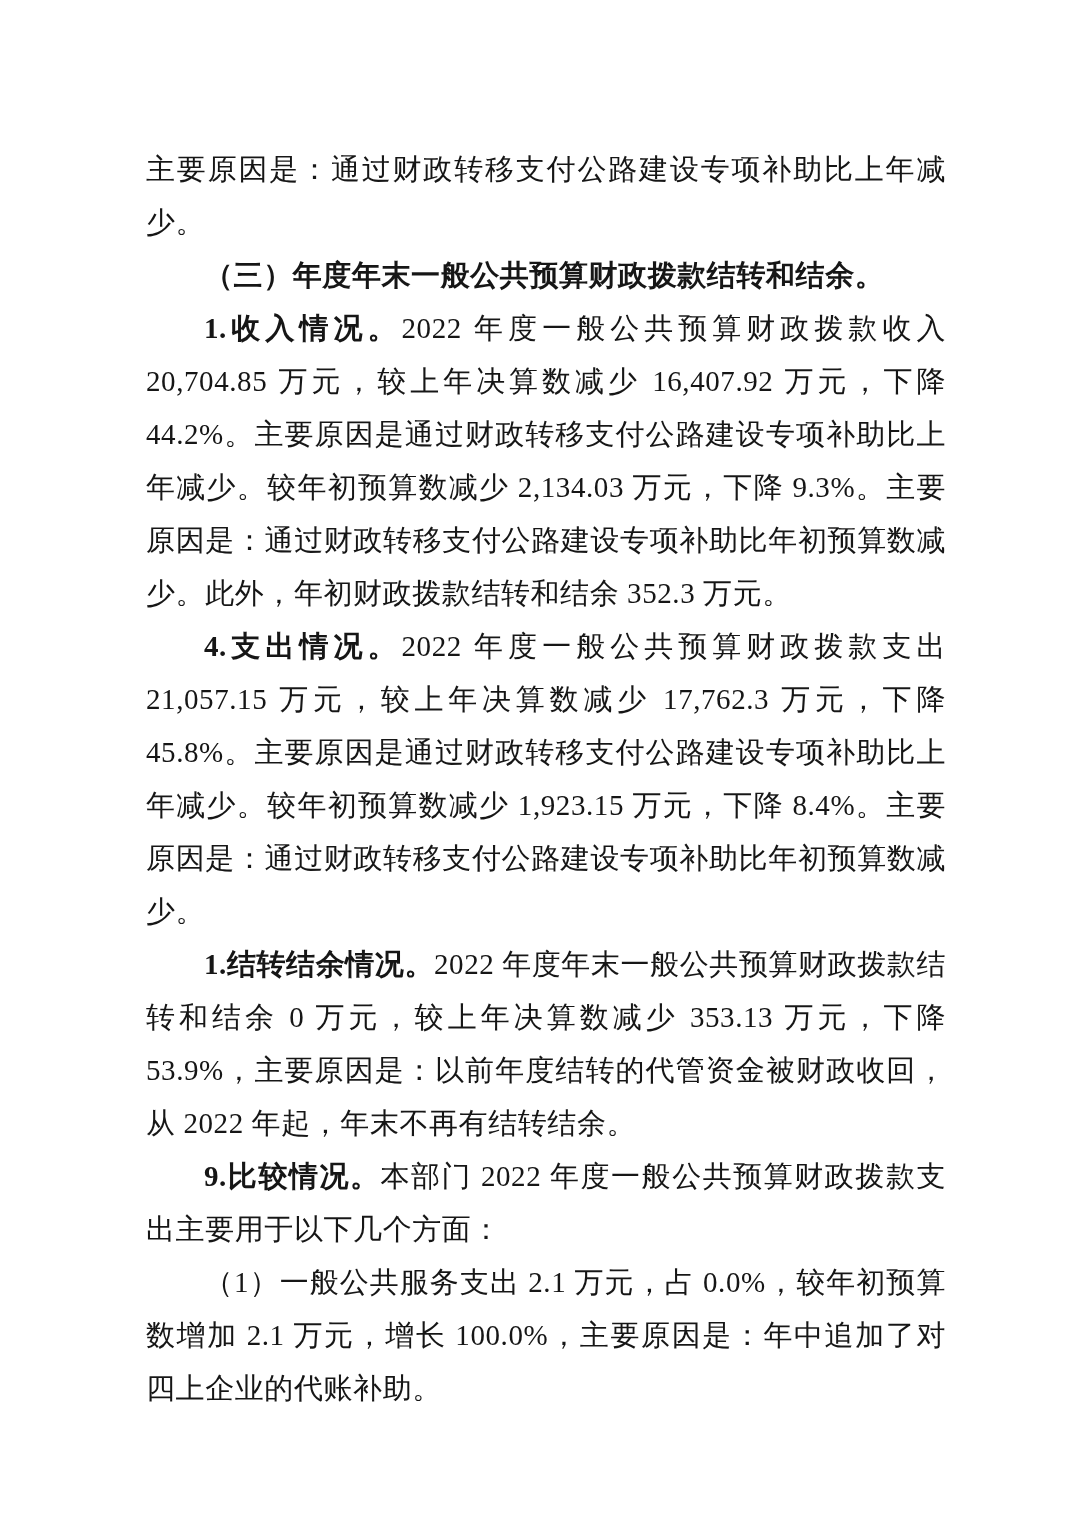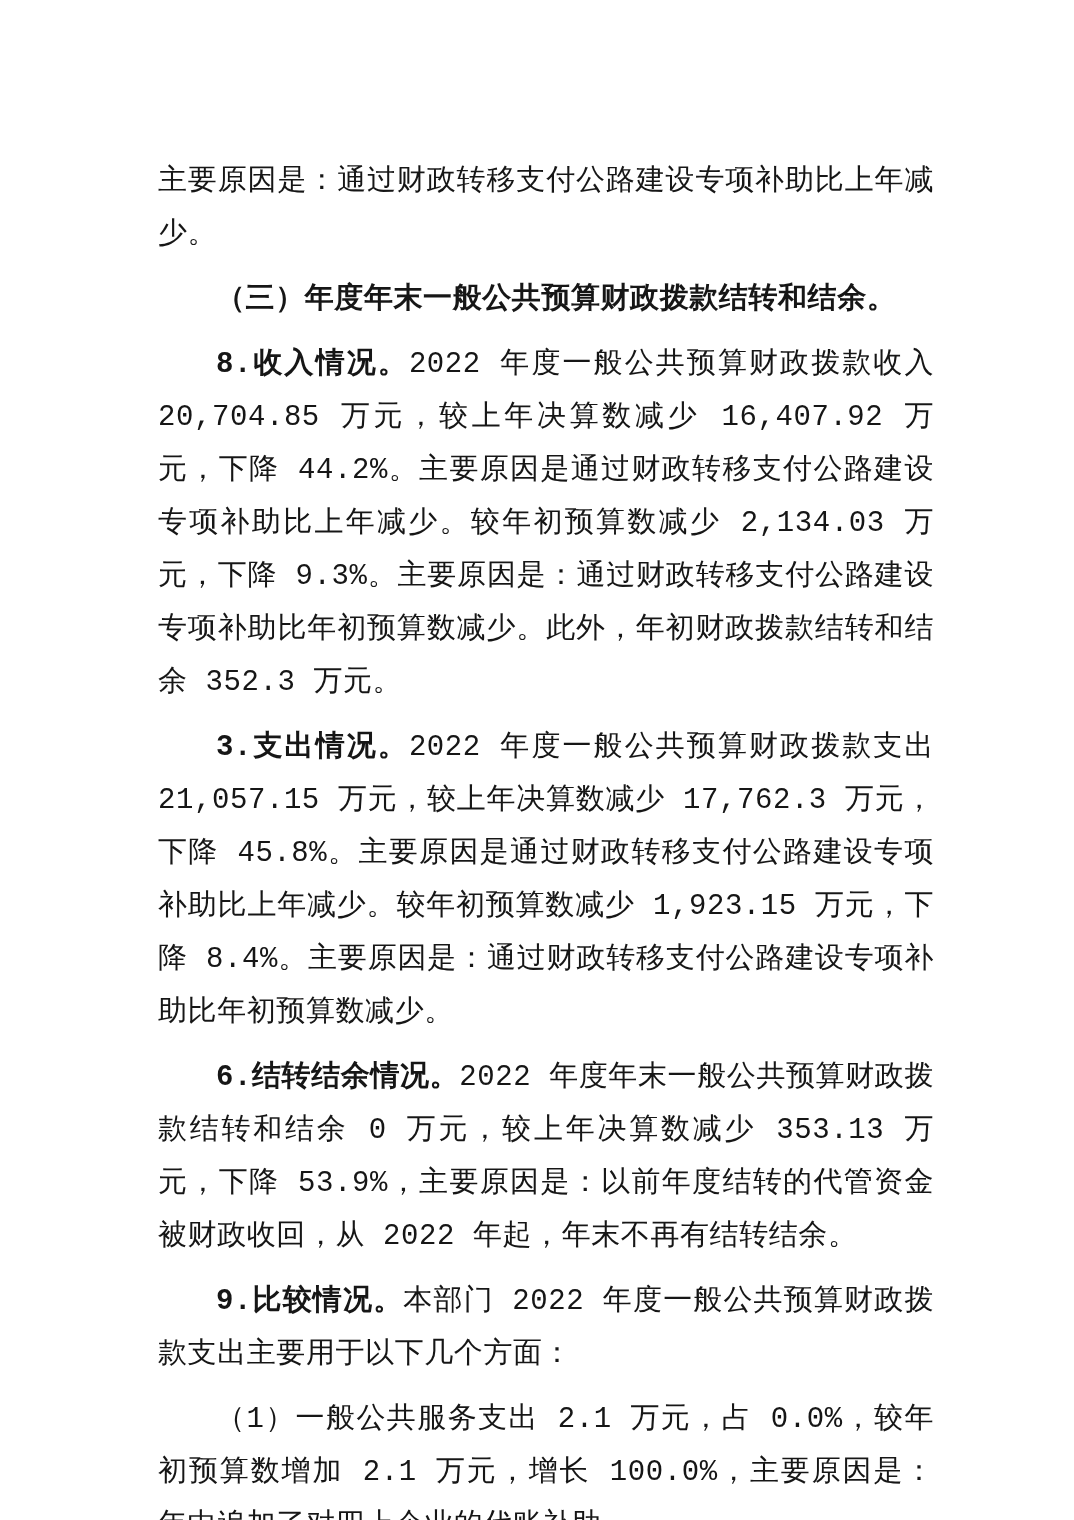--- a/index.html
+++ b/index.html
@@ -10,22 +10,22 @@
   .page {
     position: relative;
     box-sizing: border-box;
     width: 1074px;
     height: 1520px;
     background: #ffffff;
     padding: 143px 128px 0 146px;
     overflow: hidden;
   }
   .para {
-    margin: 12px;
-    font-family: Liberation Mono, monospace;
+    margin: 0;
+    font-family: Liberation Serif, serif;
     font-size: 29px;
     line-height: 53px;
     color: #161616;
     text-align: justify;
     text-justify: inter-character;
     text-indent: 2em;
     letter-spacing: 0.02em;
   }
   .para.no-indent {
     text-indent: 0;
@@ -39,24 +39,24 @@
 </style>
 </head>
 <body>
 
 <div class="page">
 
   <p class="para no-indent"><span>主要原因是：通过财政转移支付公路建设专项补助比上年减少。</span></p>
 
   <p class="para heading"><span>（三）年度年末一般公共预算财政拨款结转和结余。</span></p>
 
-  <p class="para"><span class="lead">8.收入情况。</span><span>2022 年度一般公共预算财政拨款收入 20,704.85 万元，较上年决算数减少 16,407.92 万元，下降 44.2%。主要原因是通过财政转移支付公路建设专项补助比上年减少。较年初预算数减少 2,134.03 万元，下降 9.3%。主要原因是：通过财政转移支付公路建设专项补助比年初预算数减少。此外，年初财政拨款结转和结余 352.3 万元。</span></p>
+  <p class="para"><span class="lead">1.收入情况。</span><span>2022 年度一般公共预算财政拨款收入 20,704.85 万元，较上年决算数减少 16,407.92 万元，下降 44.2%。主要原因是通过财政转移支付公路建设专项补助比上年减少。较年初预算数减少 2,134.03 万元，下降 9.3%。主要原因是：通过财政转移支付公路建设专项补助比年初预算数减少。此外，年初财政拨款结转和结余 352.3 万元。</span></p>
 
-  <p class="para"><span class="lead">3.支出情况。</span><span>2022 年度一般公共预算财政拨款支出 21,057.15 万元，较上年决算数减少 17,762.3 万元，下降 45.8%。主要原因是通过财政转移支付公路建设专项补助比上年减少。较年初预算数减少 1,923.15 万元，下降 8.4%。主要原因是：通过财政转移支付公路建设专项补助比年初预算数减少。</span></p>
+  <p class="para"><span class="lead">4.支出情况。</span><span>2022 年度一般公共预算财政拨款支出 21,057.15 万元，较上年决算数减少 17,762.3 万元，下降 45.8%。主要原因是通过财政转移支付公路建设专项补助比上年减少。较年初预算数减少 1,923.15 万元，下降 8.4%。主要原因是：通过财政转移支付公路建设专项补助比年初预算数减少。</span></p>
 
-  <p class="para"><span class="lead">6.结转结余情况。</span><span>2022 年度年末一般公共预算财政拨款结转和结余 0 万元，较上年决算数减少 353.13 万元，下降 53.9%，主要原因是：以前年度结转的代管资金被财政收回，从 2022 年起，年末不再有结转结余。</span></p>
+  <p class="para"><span class="lead">1.结转结余情况。</span><span>2022 年度年末一般公共预算财政拨款结转和结余 0 万元，较上年决算数减少 353.13 万元，下降 53.9%，主要原因是：以前年度结转的代管资金被财政收回，从 2022 年起，年末不再有结转结余。</span></p>
 
   <p class="para"><span class="lead">9.比较情况。</span><span>本部门 2022 年度一般公共预算财政拨款支出主要用于以下几个方面：</span></p>
 
   <p class="para"><span>（1）一般公共服务支出 2.1 万元，占 0.0%，较年初预算数增加 2.1 万元，增长 100.0%，主要原因是：年中追加了对四上企业的代账补助。</span></p>
 
 
 </div>
 
 </body></html>

